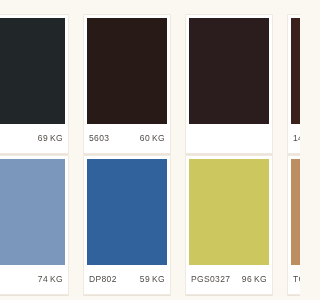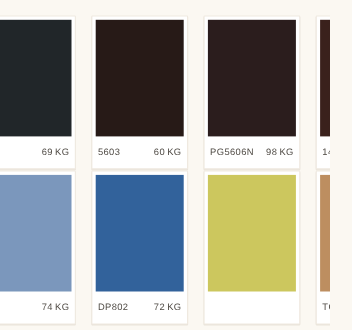--- a/index.html
+++ b/index.html
@@ -98,24 +98,20 @@
       </div>
       <div class="caption">
         <span class="code">5603</span>
         <span class="weight"><span>60</span><span class="unit">KG</span></span>
       </div>
     </div>
     <div class="card">
       <div class="swatch-wrap">
         <div class="swatch" style="background: rgb(43, 29, 29);"></div>
       </div>
-      <div class="caption">
-        <span class="code">PG5606N</span>
-        <span class="weight"><span>98</span><span class="unit">KG</span></span>
-      </div>
     </div>
     <div class="card">
       <div class="swatch-wrap">
         <div class="swatch" style="background: rgb(58, 33, 28);"></div>
       </div>
       <div class="caption">
         <span class="code">14R32</span>
       </div>
     </div>
     <div class="card">
@@ -126,26 +122,30 @@
         <span class="code"></span>
         <span class="weight"><span>74</span><span class="unit">KG</span></span>
       </div>
     </div>
     <div class="card">
       <div class="swatch-wrap">
         <div class="swatch" style="background: rgb(50, 98, 155);"></div>
       </div>
       <div class="caption">
         <span class="code">DP802</span>
-        <span class="weight"><span>72</span><span class="unit">KG</span></span>
+        <span class="weight"><span>59</span><span class="unit">KG</span></span>
       </div>
     </div>
     <div class="card">
       <div class="swatch-wrap">
         <div class="swatch" style="background: rgb(204, 199, 94);"></div>
+      </div>
+      <div class="caption">
+        <span class="code">PGS0327</span>
+        <span class="weight"><span>96</span><span class="unit">KG</span></span>
       </div>
     </div>
     <div class="card">
       <div class="swatch-wrap">
         <div class="swatch" style="background: rgb(189, 142, 96);"></div>
       </div>
       <div class="caption">
         <span class="code">TC45</span>
       </div>
     </div>

